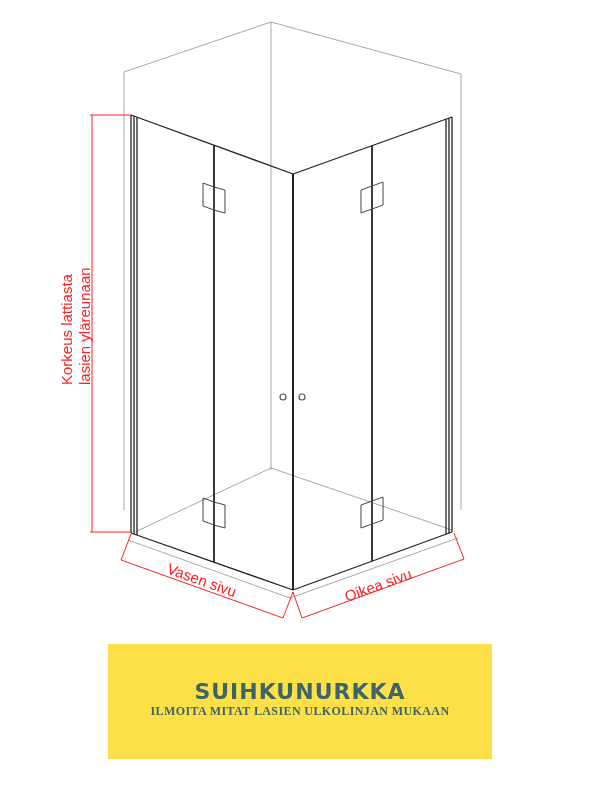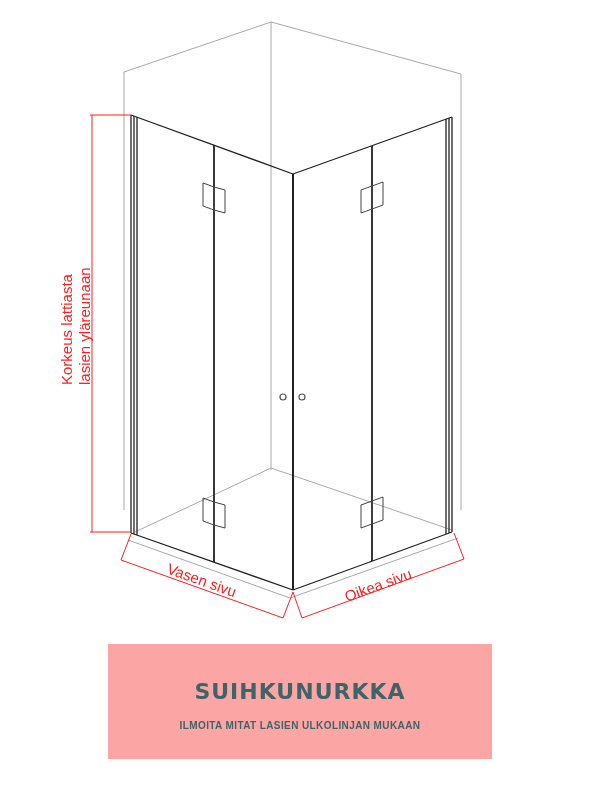--- a/index.html
+++ b/index.html
@@ -1,29 +1,29 @@
 <!DOCTYPE html>
 <html><head>
   <meta charset="utf-8">
   <style>
     html, body { margin: 0; padding: 0; background: #ffffff; }
     body { width: 600px; height: 800px; position: relative; overflow: hidden; font-family: "Liberation Sans", sans-serif; }
     #diagram { position: absolute; left: 0; top: 0; width: 600px; height: 640px; }
     .dim-text { fill: #ff2020; font-family: "Liberation Sans", sans-serif; font-size: 15px; }
     .caption {
       position: absolute; left: 108px; top: 644px; width: 384px; height: 115px;
-      background: #fca5a5; text-align: center;
+      background: #fde047; text-align: center;
     }
     .caption-title {
       display: block; margin-top: 35px; color: #3e6467;
       font-family: "DejaVu Sans", sans-serif; font-weight: bold; font-size: 22px; letter-spacing: 1px;
     }
     .caption-sub {
-      display: block; margin-top: 16px; color: #3e6467;
-      font-family: Liberation Sans, sans-serif; font-weight: bold; font-size: 10px; letter-spacing: 0.4px;
+      display: block; margin-top: 0; color: #3e6467;
+      font-family: Liberation Serif, serif; font-weight: bold; font-size: 12px; letter-spacing: 0.4px;
     }
   </style>
 </head>
 <body>
 
 <svg id="diagram" viewBox="0 0 600 640" xmlns="http://www.w3.org/2000/svg">
 
   <g stroke="#a8a8a8" stroke-width="1" fill="none">
     <polyline points="124,510 124,72 271,22 461,74 461,510"></polyline>
     <line x1="271" y1="22" x2="271" y2="470"></line>

